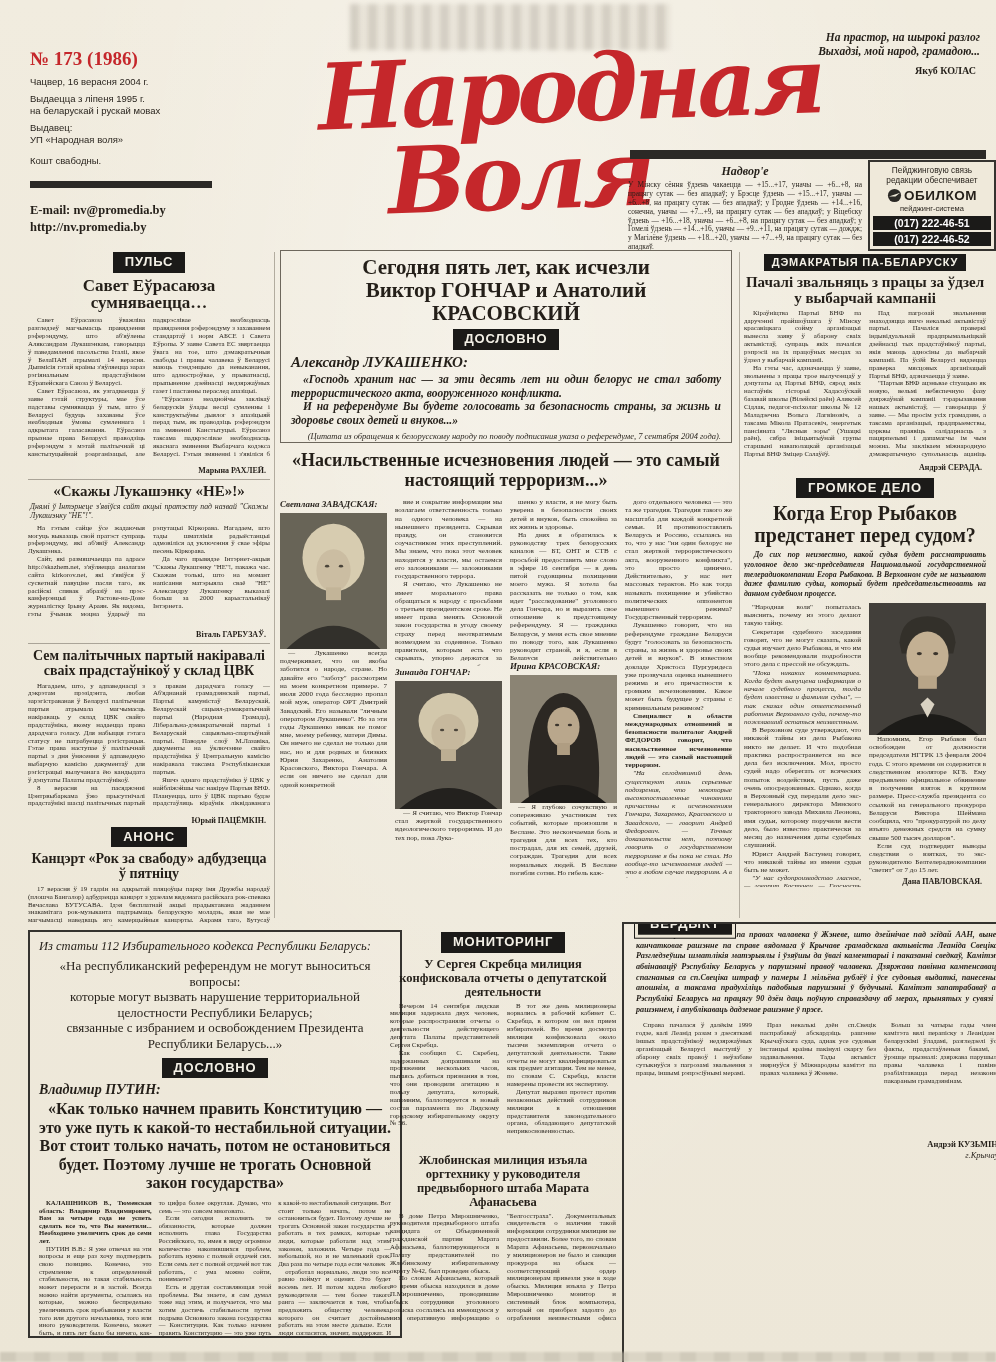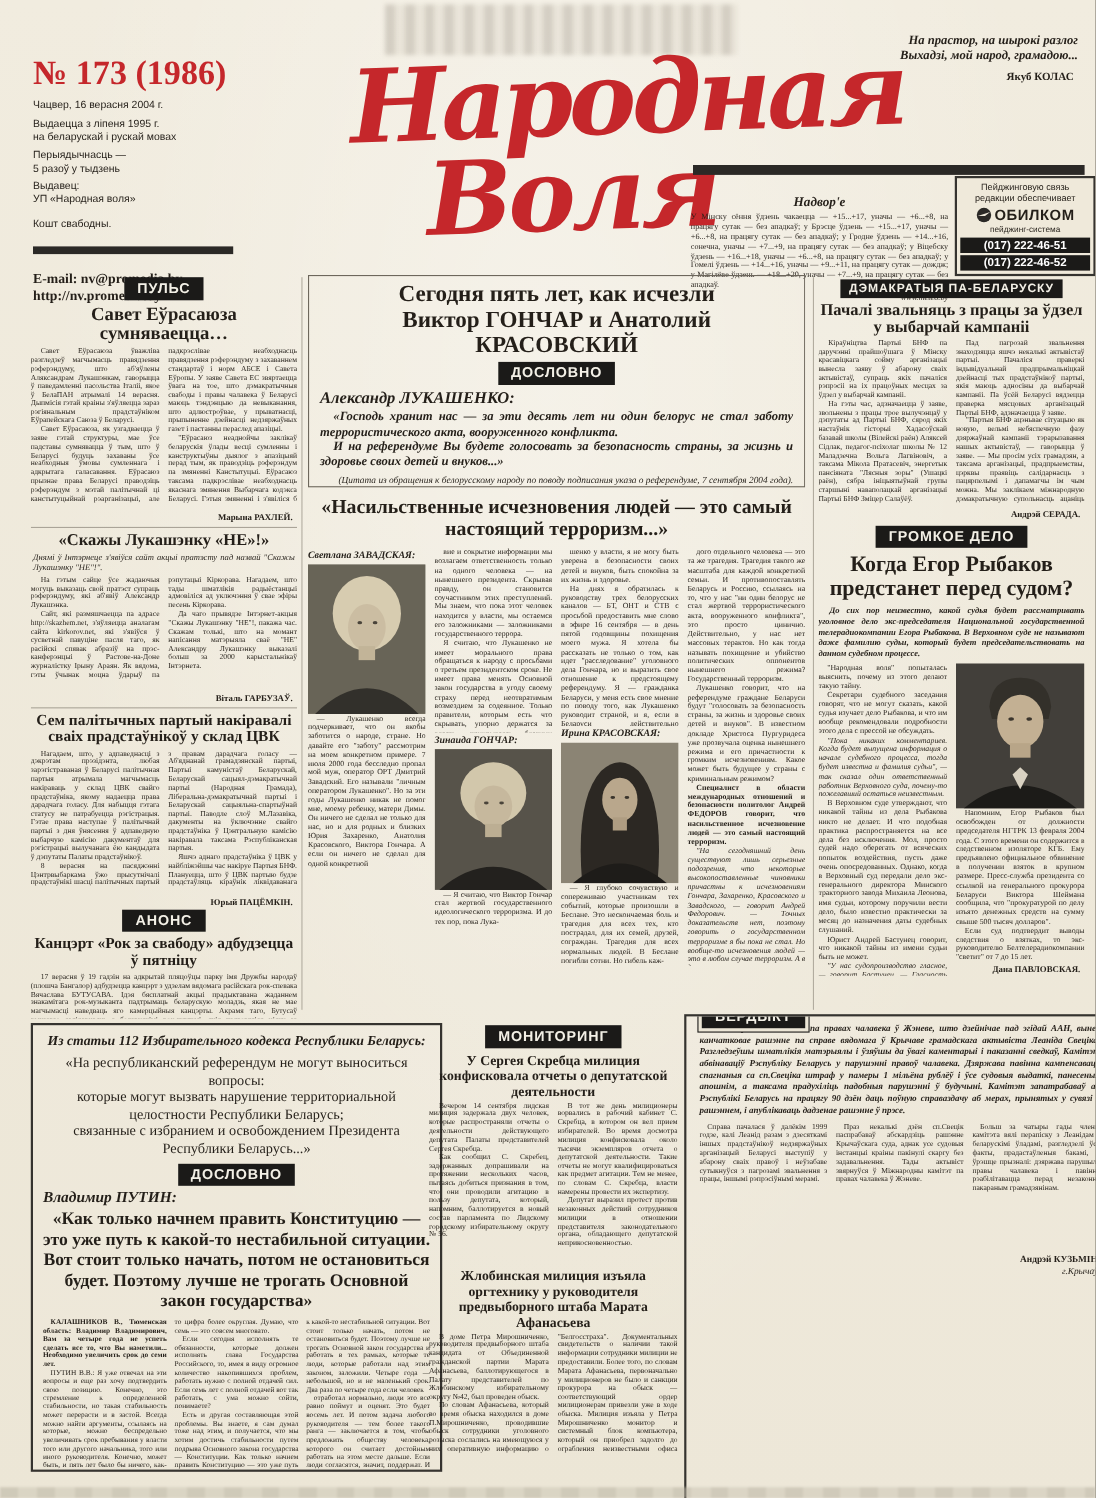--- a/index.html
+++ b/index.html
@@ -11,34 +11,34 @@
   .badge{display:inline-block;background:#1b1a18;color:#f3f0e6;font-family:"Liberation Sans","DejaVu Sans",sans-serif;
     font-weight:700;font-size:13px;letter-spacing:.8px;padding:2px 12px 3px;line-height:1.2;}
   .badge.small{font-size:11px;padding:2px 8px;}
   .badge-wrap{text-align:center;margin:2px 0 4px;}
   .byline{font-weight:700;font-size:8px;text-align:right;padding:2px 4px 0 0;}
   .sep{border:none;border-top:1px solid #aaa498;margin:4px 0;}
   
   .ghost{position:absolute;left:350px;top:4px;width:320px;height:46px;
     background:repeating-linear-gradient(90deg,rgba(120,110,95,.25) 0 9px,rgba(160,150,130,.12) 9px 18px);filter:blur(2px);}
   .issue-block{position:absolute;left:30px;top:48px;width:250px;font-family:"Liberation Sans","DejaVu Sans",sans-serif;}
-  .issue-no{color:#c5272b;font-family:"Liberation Serif",serif;font-weight:700;font-size:31px;margin-bottom:6px;}
+  .issue-no{color:#c5272b;font-family:"Liberation Serif",serif;font-weight:700;font-size:19px;margin-bottom:6px;}
   .issue-block .il{font-size:9.5px;line-height:1.25;}
   .issue-block .grp{margin-bottom:5px;}
   .hdr-bar{width:182px;height:7px;background:#2b2926;margin:14px 0 0;}
   .hdr-mail{margin-top:14px;font-weight:700;font-size:12.5px;font-family:"Liberation Serif",serif;line-height:1.3;}
   .mast1,.mast2{position:absolute;color:#c5272b;font-weight:700;font-style:italic;
     font-family:"DejaVu Serif","Liberation Serif",serif;letter-spacing:-4px;line-height:.9;transform:rotate(-2deg);}
   .mast1{left:318px;top:48px;font-size:92px;}
   .mast2{left:388px;top:136px;font-size:92px;}
   .motto{position:absolute;right:16px;top:30px;width:340px;text-align:right;}
   .motto .ml{font-style:italic;font-weight:700;font-size:11.5px;line-height:1.25;}
   .motto .ma{font-weight:700;font-size:10px;margin-top:6px;padding-right:4px;}
   .topbar{position:absolute;left:630px;top:150px;width:356px;height:9px;background:#2b2926;}
-  .weather{position:absolute;left:628px;top:176px;width:234px;}
+  .weather{position:absolute;left:628px;top:164px;width:234px;}
   .weather .wt{text-align:center;font-weight:700;font-style:italic;font-size:12px;margin-bottom:2px;}
   .weather .wb{font-size:7.4px;line-height:1.2;text-align:justify;}
   .weather .wu{font-style:italic;font-size:7.5px;text-align:right;margin-top:2px;}
   .pager{position:absolute;left:868px;top:160px;width:118px;border:2px solid #35332f;background:#efe9da;padding:4px 3px 3px;text-align:center;}
   .pager .pl{font-family:"Liberation Sans",sans-serif;font-size:8.3px;line-height:1.2;}
   .pager .pb{display:flex;align-items:center;justify-content:center;gap:2px;margin-top:2px;}
   .pager .pb b{font-family:"Liberation Sans",sans-serif;font-size:13.5px;letter-spacing:.5px;}
   .pager .ps{font-family:"Liberation Sans",sans-serif;font-size:7.5px;margin:1px 0 3px;}
   .pager .ph{background:#1b1a18;color:#fff;font-family:"Liberation Sans",sans-serif;font-weight:700;font-size:10.5px;margin-top:2px;padding:1px 0;}
   
@@ -70,21 +70,21 @@
   .equote{font-style:italic;}
   
   .h-ryb{font-size:20px;font-weight:700;text-align:center;line-height:1.1;margin:3px 0 4px;}
   .ryb-lead{font-weight:700;font-style:italic;font-size:7.8px;line-height:1.25;text-align:justify;text-indent:10px;margin-bottom:4px;}
   .ryb-cols{display:flex;gap:8px;height:284px;overflow:hidden;}
   .ryb-cols .rc{width:117px;overflow:hidden;}
   .ryb-cols p{font-size:7.1px;line-height:1.16;text-align:justify;text-indent:8px;}
   .ital{font-style:italic;}
   
   .bottom-left{position:absolute;left:28px;top:930px;width:352px;height:390px;border:2px solid #35332f;padding:7px 9px;overflow:hidden;background:rgba(255,255,255,.07);}
-  .bl-src{font-weight:700;font-style:italic;font-size:12.5px;text-align:center;}
+  .bl-src{font-weight:400;font-style:italic;font-size:12.5px;text-align:left;}
   .bl-quote{font-size:13px;text-align:center;line-height:1.2;margin:4px 0 6px;}
   .bl-name{font-weight:700;font-style:italic;font-size:14px;margin:4px 0 2px;}
   .bl-head{font-weight:700;font-size:16px;text-align:center;line-height:1.16;margin:2px 0 6px;}
   .cols3{column-count:3;column-gap:7px;height:142px;overflow:hidden;}
   .cols3 p{font-size:6.7px;line-height:1.14;text-align:justify;text-indent:7px;}
   .bottom-mid{position:absolute;left:390px;top:930px;width:226px;height:392px;overflow:hidden;}
   .bm-h{font-size:12.5px;font-weight:700;text-align:center;line-height:1.12;margin:3px 0 3px;}
   .bottom-right{position:absolute;left:622px;top:922px;width:364px;height:430px;border:2px solid #35332f;padding:6px 12px;overflow:hidden;background:rgba(255,255,255,.07);}
   .br-badge{position:absolute;left:14px;top:-1px;transform:translateY(-45%);box-shadow:0 0 0 3px #ece6d6,0 0 0 4px #1b1a18;}
   .br-title{font-size:25px;font-weight:700;text-align:center;line-height:1.12;margin:14px 6px 8px;}
@@ -104,24 +104,20 @@
   <div class="ghost"></div>
 
   <div class="issue-block">
     <div class="issue-no">№ 173 (1986)</div>
     <div class="grp il">Чацвер, 16 верасня 2004 г.</div>
     <div class="grp">
       <div class="il">Выдаецца з ліпеня 1995 г.</div>
       <div class="il">на беларускай і рускай мовах</div>
     </div>
     <div class="grp">
-      <div class="il">Перыядычнасць —</div>
-      <div class="il">5 разоў у тыдзень</div>
-    </div>
-    <div class="grp">
       <div class="il">Выдавец:</div>
       <div class="il">УП «Народная воля»</div>
     </div>
     <div class="grp il" style="margin-top:10px;">Кошт свабодны.</div>
     <div class="hdr-bar"></div>
     <div class="hdr-mail">
       <div>E-mail: nv@promedia.by</div>
       <div>http://nv.promedia.by</div>
     </div>
   </div>

